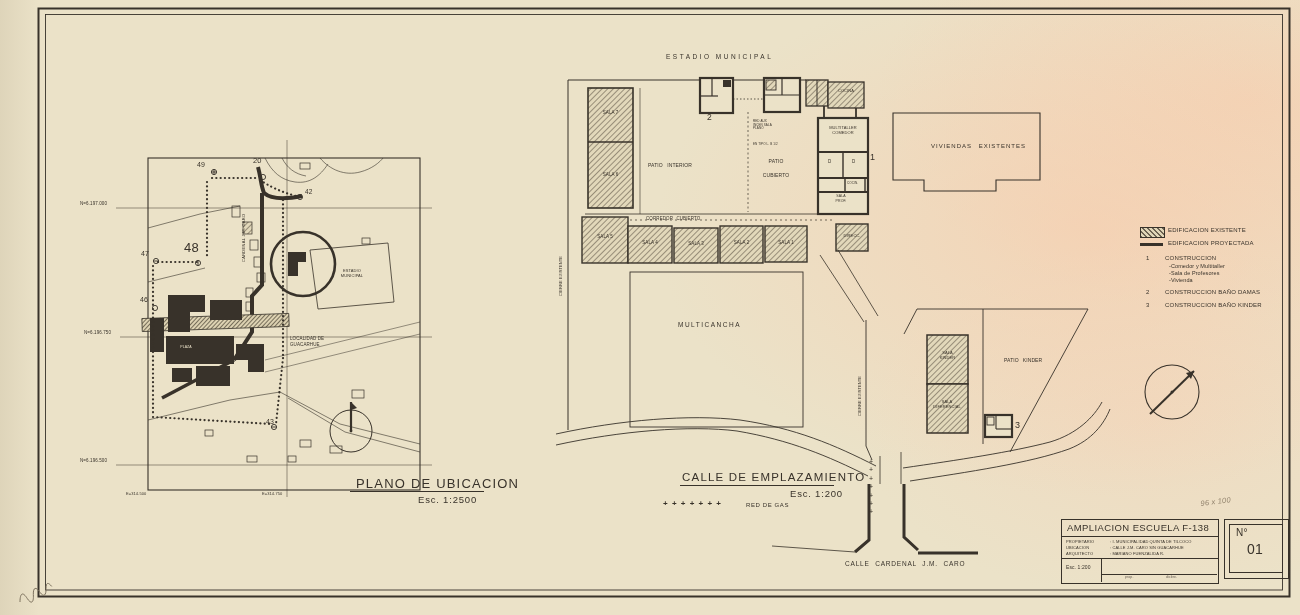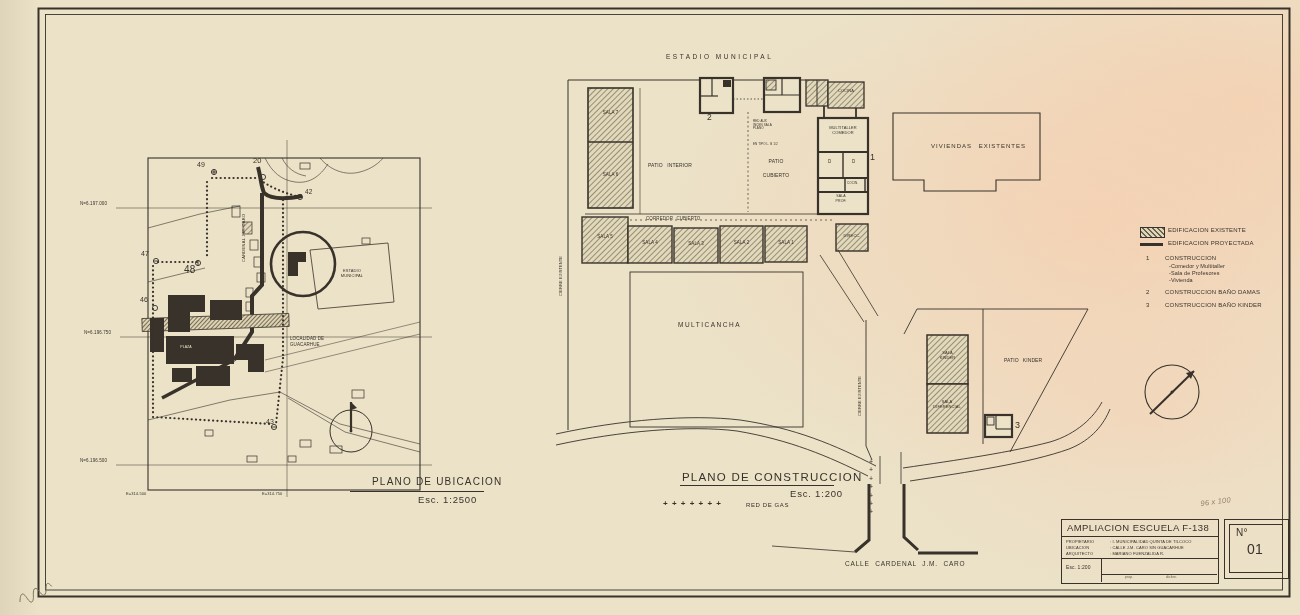--- a/index.html
+++ b/index.html
@@ -253,24 +253,24 @@
   <div class="lbl s4 c" style="left:335px;top:268px;width:68px">ESTADIO
 MUNICIPAL</div>
   <div class="lbl s45" style="left:290px;top:336px">LOCALIDAD DE
 GUACARHUE</div>
   <div class="lbl s35 c" style="left:172px;top:345px;width:56px;color:#ece3ca">PLAZA</div>
   <div class="lbl r90" style="left:241px;top:262px;font-size:8px;letter-spacing:.6px">CARDENAL J.M. CARO</div>
   <div class="lbl" style="left:197px;top:161px;font-size:7px">49</div>
   <div class="lbl" style="left:253px;top:156px;font-size:7.5px">20</div>
   <div class="lbl" style="left:305px;top:188px;font-size:6.5px">42</div>
   <div class="lbl" style="left:141px;top:250px;font-size:7px">47</div>
-  <div class="lbl" style="left:184px;top:264px;font-size:10px">48</div>
+  <div class="lbl" style="left:184px;top:240px;font-size:13px">48</div>
   <div class="lbl" style="left:140px;top:296px;font-size:7px">46</div>
   <div class="lbl" style="left:266px;top:418px;font-size:7px">43</div>
-  <div class="lbl" style="left:372px;top:476px;font-size:10px;letter-spacing:1.2px">PLANO DE UBICACION</div>
+  <div class="lbl" style="left:356px;top:476px;font-size:13px;letter-spacing:1.2px">PLANO DE UBICACION</div>
   <div class="ln" style="left:350px;top:491px;width:134px;height:1.2px"></div>
   <div class="lbl" style="left:418px;top:494px;font-size:9.5px;letter-spacing:.8px">Esc. 1:2500</div>
 
   <div class="lbl" style="left:666px;top:53px;font-size:6.5px;letter-spacing:2.5px">ESTADIO  MUNICIPAL</div>
   <div class="lbl s45 c" style="left:588px;top:110px;width:90px">SALA 7</div>
   <div class="lbl s45 c" style="left:588px;top:172px;width:90px">SALA 6</div>
   <div class="lbl s5" style="left:648px;top:162px;word-spacing:6px">PATIO  INTERIOR</div>
   <div class="lbl s5 c" style="left:756px;top:154px;width:80px;line-height:28px">PATIO
 CUBIERTO</div>
   <div class="lbl s45" style="left:646px;top:216px;word-spacing:4px">CORREDOR  CUBIERTO</div>
@@ -304,21 +304,21 @@
   <div class="lbl s4 c" style="left:926px;top:399px;width:84px">SALA
 DIFERENCIAL</div>
   <div class="lbl s5" style="left:1004px;top:357px;word-spacing:5px">PATIO  KINDER</div>
   <div class="lbl" style="left:869px;top:458px;font-size:7px;line-height:8.4px">+
 +
 +
 +
 +
 +
 +</div>
-  <div class="lbl" style="left:682px;top:470px;font-size:11.5px;letter-spacing:1.2px">PLANO DE CONSTRUCCION</div>
+  <div class="lbl" style="left:682px;top:470px;font-size:11.5px;letter-spacing:1.2px">CALLE DE EMPLAZAMIENTO</div>
   <div class="ln" style="left:680px;top:485px;width:154px;height:1.2px"></div>
   <div class="lbl" style="left:790px;top:488px;font-size:9.5px;letter-spacing:.8px">Esc. 1:200</div>
   <div class="lbl" style="left:663px;top:499px;font-size:8px;font-weight:bold;letter-spacing:1px">+ + + + + + +</div>
   <div class="lbl" style="left:746px;top:502px;font-size:6px;letter-spacing:.6px">RED DE GAS</div>
   <div class="lbl" style="left:845px;top:560px;font-size:6.5px;letter-spacing:.8px;word-spacing:3px">CALLE CARDENAL J.M. CARO</div>
 
   <div>
     <div class="hatchbg" style="position:absolute;left:1140px;top:227px;width:23px;height:9px;border:.8px solid #38322a"></div>
     <div class="lbl s6" style="left:1168px;top:227px;font-size:6px">EDIFICACION EXISTENTE</div>
     <div class="ln" style="left:1140px;top:243px;width:23px;height:3px"></div>

